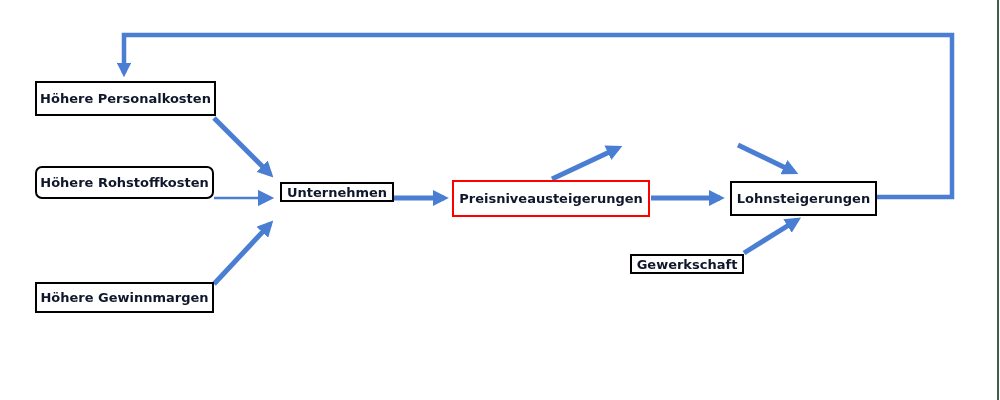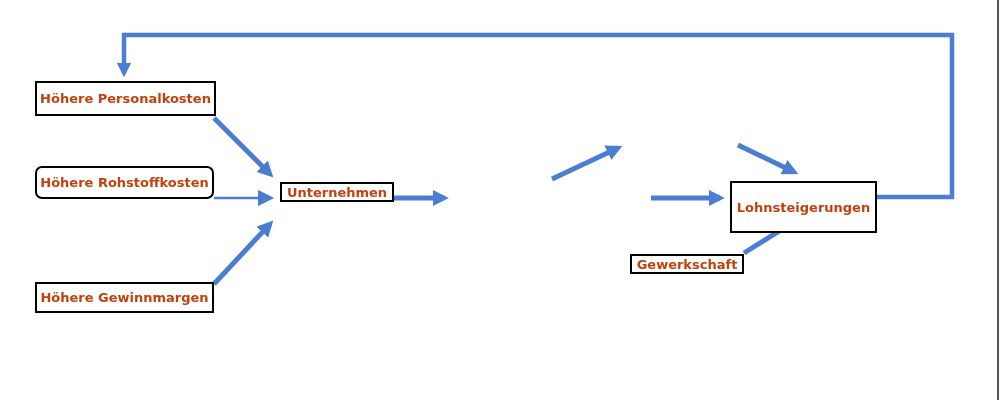--- a/index.html
+++ b/index.html
@@ -33,21 +33,21 @@
     position: absolute;
     z-index: 2;
     box-sizing: border-box;
     background: #ffffff;
     border: 2px solid var(--box-border, #000000);
     display: flex;
     align-items: center;
     justify-content: center;
     font-weight: bold;
     font-size: 13px;
-    color: #c2410c;
+    color: #0f172a;
     white-space: nowrap;
   }
   .node.highlight {
     border-color: var(--highlight-border, #ff0000);
   }
   #window-edge {
     position: absolute;
     z-index: 3;
     left: 997px;
     top: 0;
@@ -99,23 +99,26 @@
   </div>
 
   <div class="node" style="left:35px; top:282px; width:179px; height:31px;justify-content:center;">
     <span>Höhere Gewinnmargen</span>
   </div>
 
   <div class="node" style="left:280px; top:182px; width:114px; height:20px;">
     <span>Unternehmen</span>
   </div>
 
+  <div class="node highlight" style="left:452px; top:180px; width:198px; height:37px;">
+    <span>Preisniveausteigerungen</span>
+  </div>
 
 
-  <div class="node" style="left:730px; top:181px; width:147px; height:52px;">
+  <div class="node" style="left:730px; top:181px; width:147px; height:35px;">
     <span>Lohnsteigerungen</span>
   </div>
 
   <div class="node" style="left:630px; top:254px; width:114px; height:20px;">
     <span>Gewerkschaft</span>
   </div>
 
   <div id="window-edge"></div>
 
 </div>

